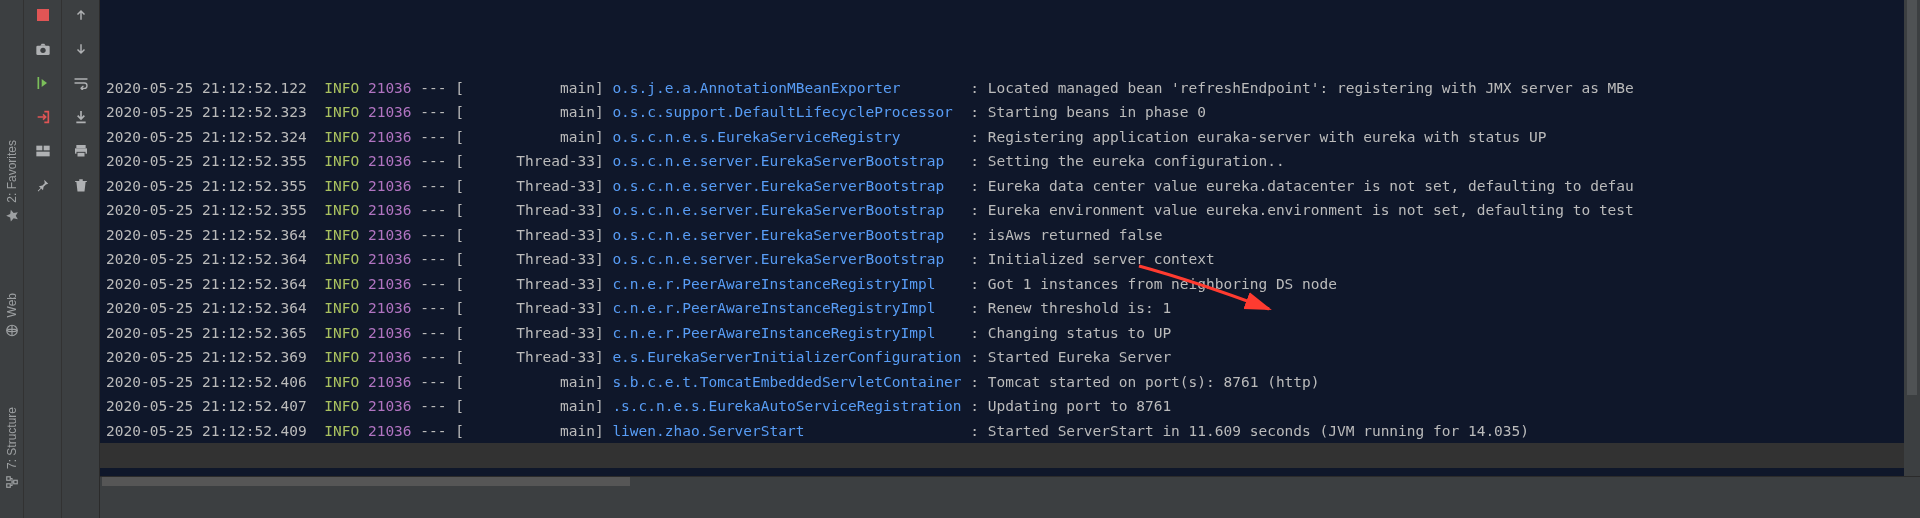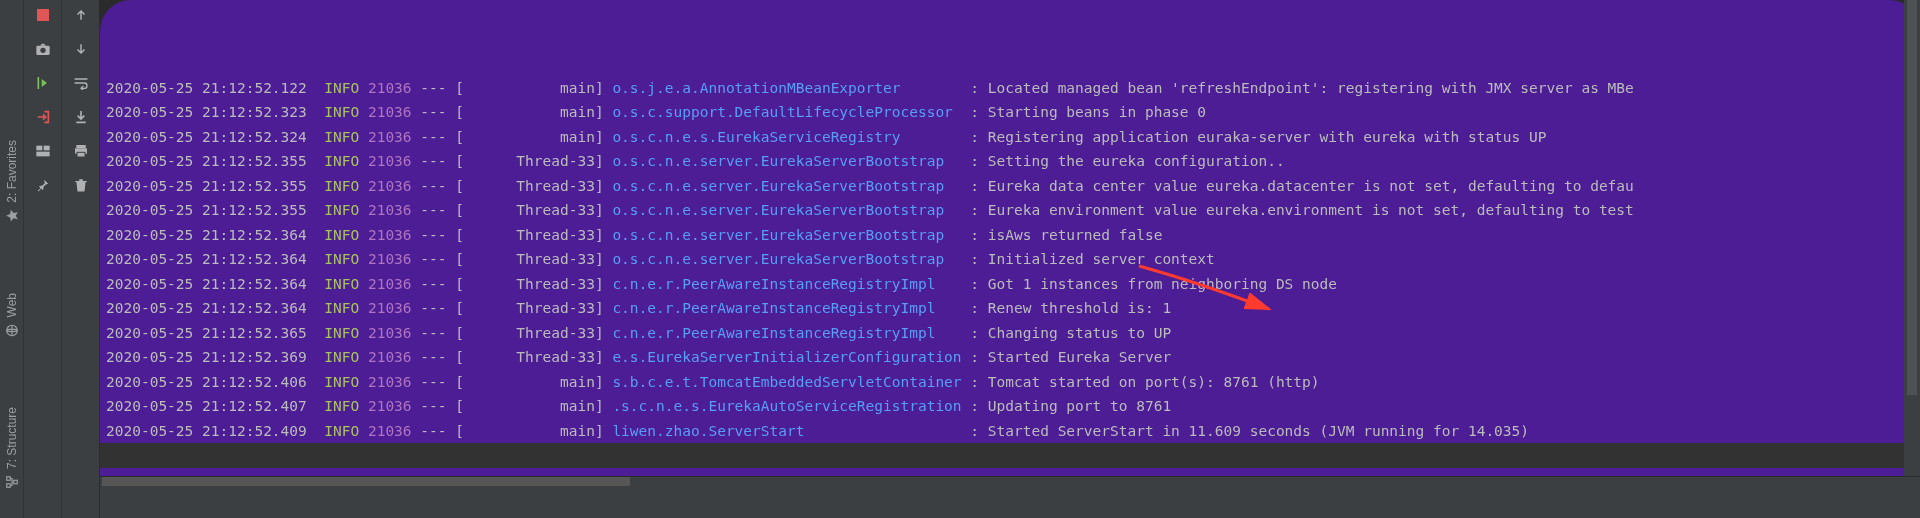--- a/index.html
+++ b/index.html
@@ -65,25 +65,24 @@
     display: flex;
     flex-direction: column;
     align-items: center;
     padding-top: 4px;
     gap: 12px;
   }
 
   
   .console-wrap {
     flex: 1;
-    background: #4c1d95;
-    position: relative;
-    display: flex;
-    flex-direction: column;
-    border-radius: 31px;
+    background: #0f172a;
+    position: relative;
+    display: flex;
+    flex-direction: column;
   }
   .console {
     flex: 1;
     padding: 2px 0 0 0;
     line-height: 24.5px;
     white-space: pre;
     overflow-x: hidden;
     position: relative;
   }
   .log-line { padding-left: 6px; }

